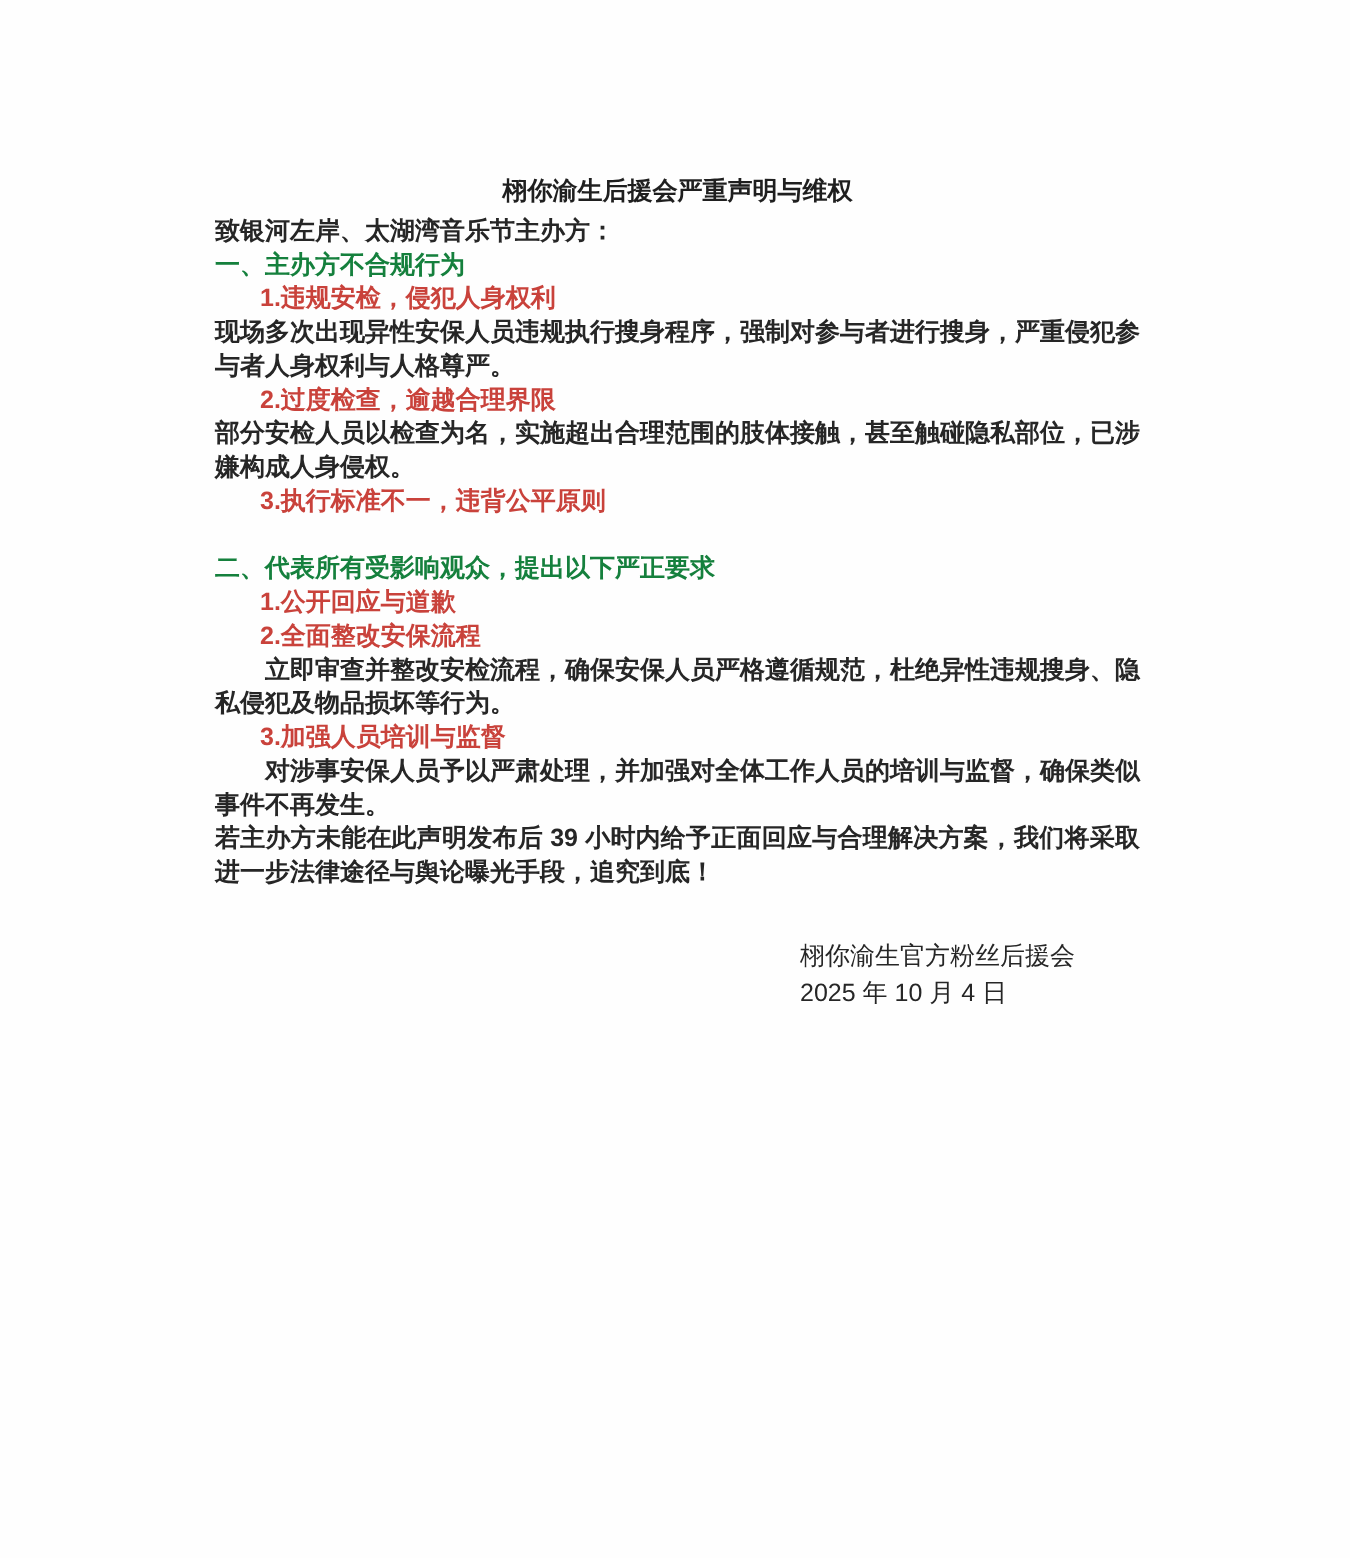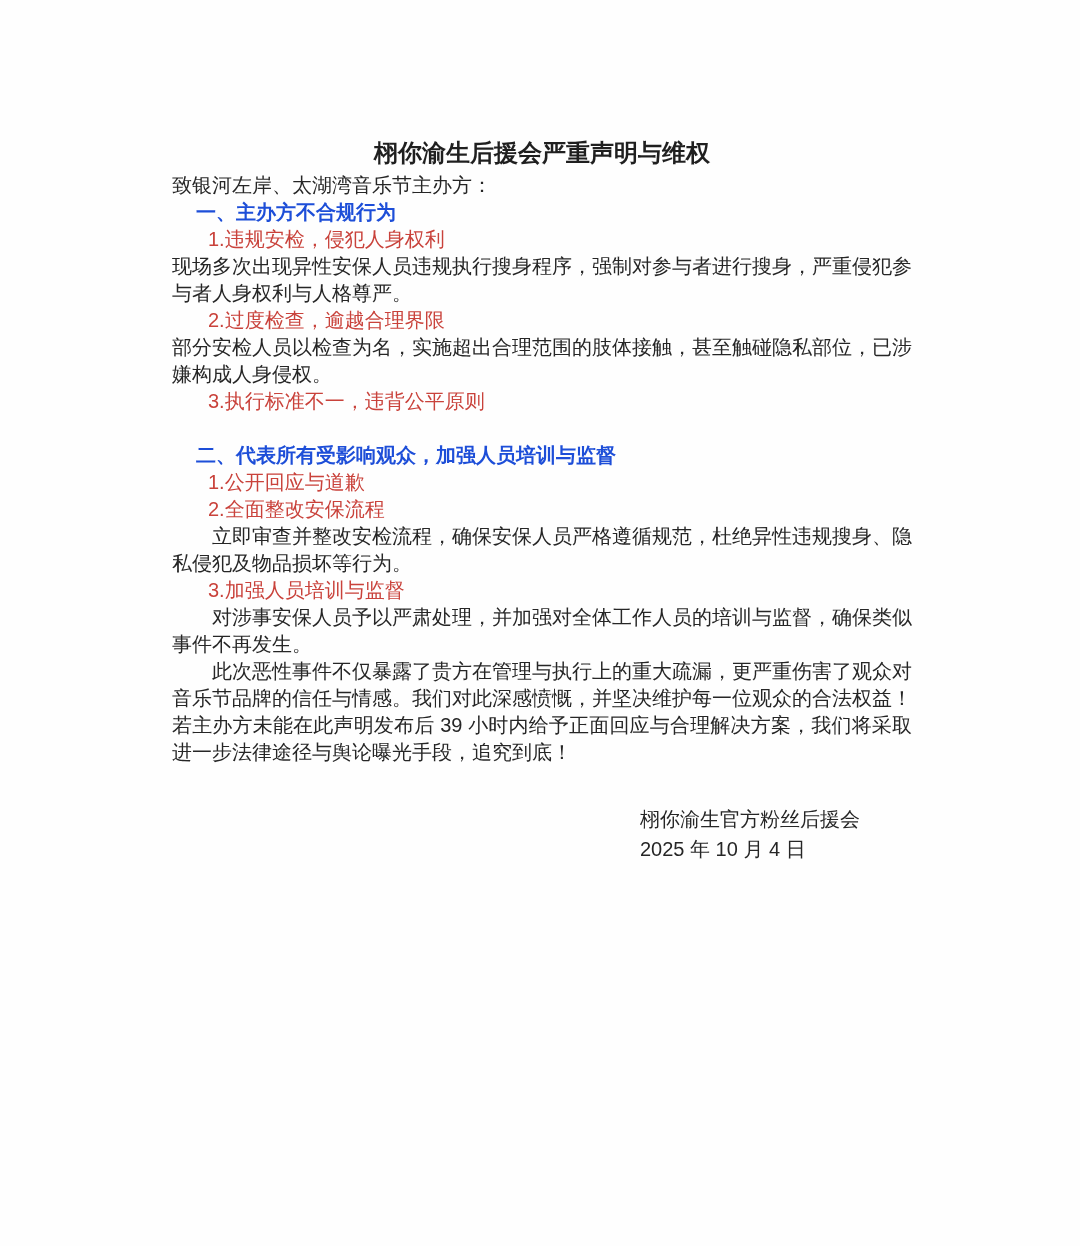--- a/index.html
+++ b/index.html
@@ -20,36 +20,36 @@
     position: absolute;
     left: 172px;
     top: 136px;
     width: 740px;
     font-size: 20px;
     line-height: 27px;
     text-align: justify;
   }
   .doc-title {
     text-align: center;
-    font-size: 24px;
+    font-size: 20px;
     font-weight: 700;
     line-height: 34px;
     margin-bottom: 2px;
     color: #1f1f1f;
   }
   .p {
     margin: 0;
+    font-weight: bold;
   }
   .indent {
     text-indent: 2em;
   }
   .section-head {
     font-weight: 700;
-    color: #1d4ed8;
-    margin-left: 24px;
+    color: #15803d;
   }
   .red-head {
     color: #c9423b;
     margin-left: 36px;
   }
   .spacer {
     height: 27px;
   }
   .signature-block {
     margin-top: 38px;
@@ -76,31 +76,30 @@
     <p class="p red-head">1.违规安检，侵犯人身权利</p>
     <p class="p">现场多次出现异性安保人员违规执行搜身程序，强制对参与者进行搜身，严重侵犯参与者人身权利与人格尊严。</p>
 
     <p class="p red-head">2.过度检查，逾越合理界限</p>
     <p class="p">部分安检人员以检查为名，实施超出合理范围的肢体接触，甚至触碰隐私部位，已涉嫌构成人身侵权。</p>
 
     <p class="p red-head">3.执行标准不一，违背公平原则</p>
 
     <div class="spacer"></div>
 
-    <p class="p section-head">二、代表所有受影响观众，加强人员培训与监督</p>
+    <p class="p section-head">二、代表所有受影响观众，提出以下严正要求</p>
 
     <p class="p red-head">1.公开回应与道歉</p>
 
     <p class="p red-head">2.全面整改安保流程</p>
     <p class="p indent">立即审查并整改安检流程，确保安保人员严格遵循规范，杜绝异性违规搜身、隐私侵犯及物品损坏等行为。</p>
 
     <p class="p red-head">3.加强人员培训与监督</p>
     <p class="p indent">对涉事安保人员予以严肃处理，并加强对全体工作人员的培训与监督，确保类似事件不再发生。</p>
 
-    <p class="p indent">此次恶性事件不仅暴露了贵方在管理与执行上的重大疏漏，更严重伤害了观众对音乐节品牌的信任与情感。我们对此深感愤慨，并坚决维护每一位观众的合法权益！</p>
     <p class="p">若主办方未能在此声明发布后 39 小时内给予正面回应与合理解决方案，我们将采取进一步法律途径与舆论曝光手段，追究到底！</p>
 
     <div class="signature-block">
       <div>栩你渝生官方粉丝后援会</div>
       <div>2025 年 10 月 4 日</div>
     </div>
 
   </div>
 </div>
 

